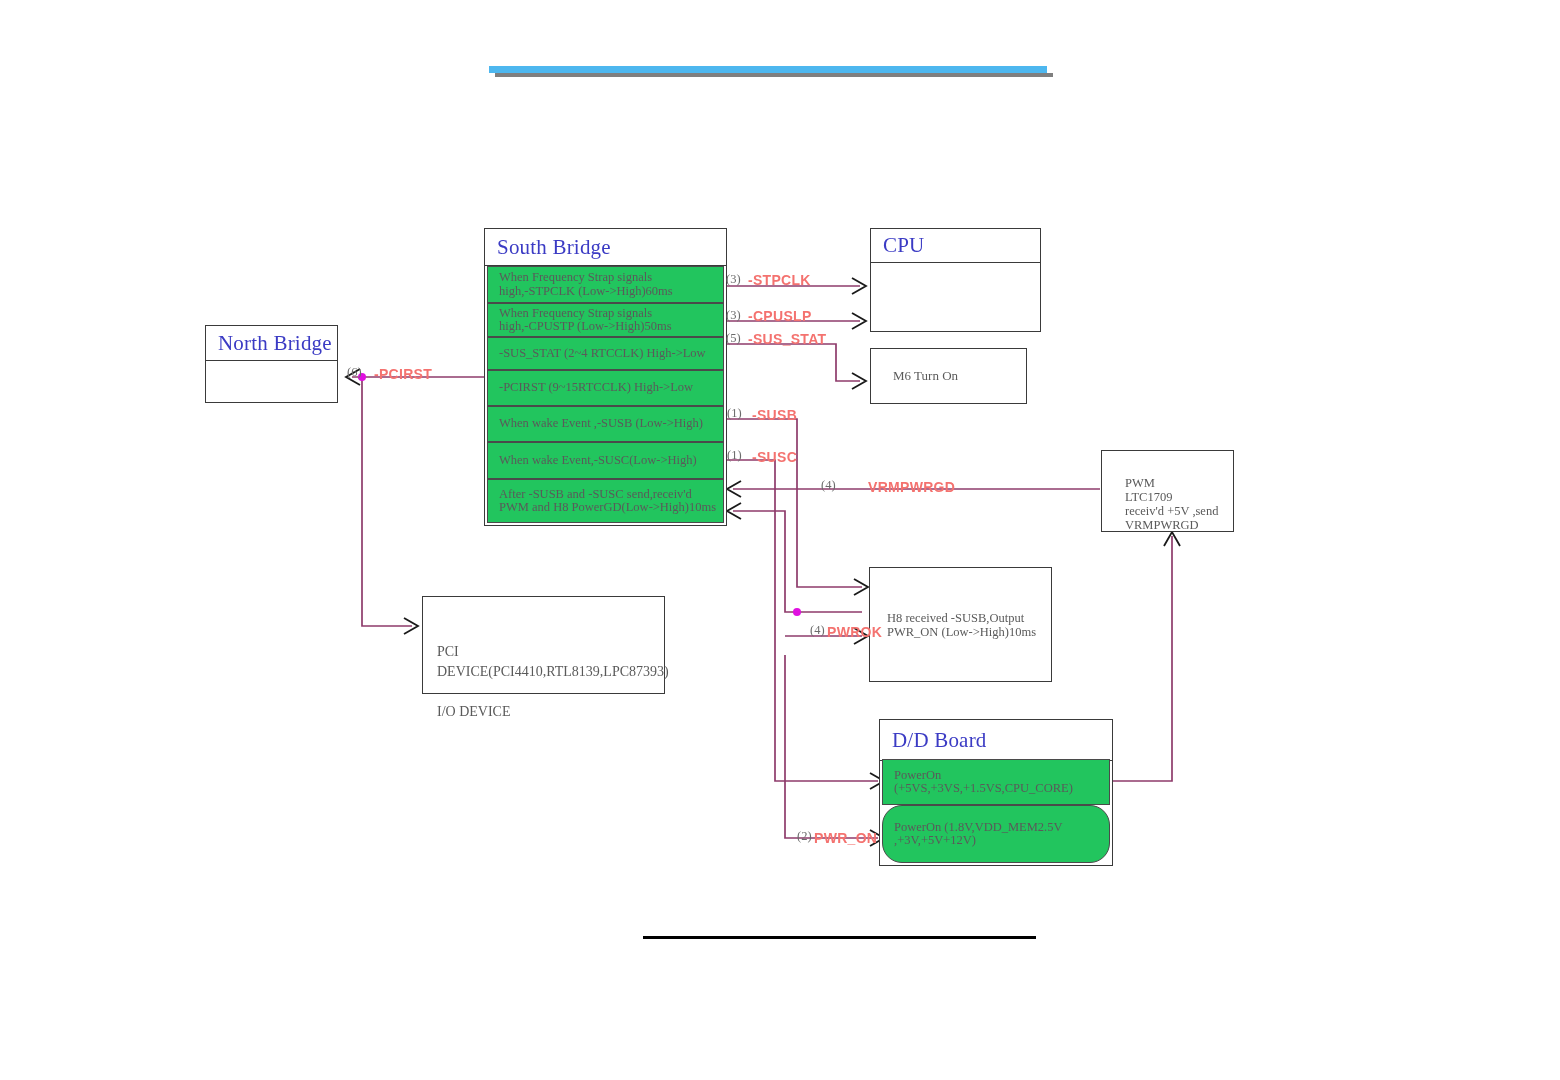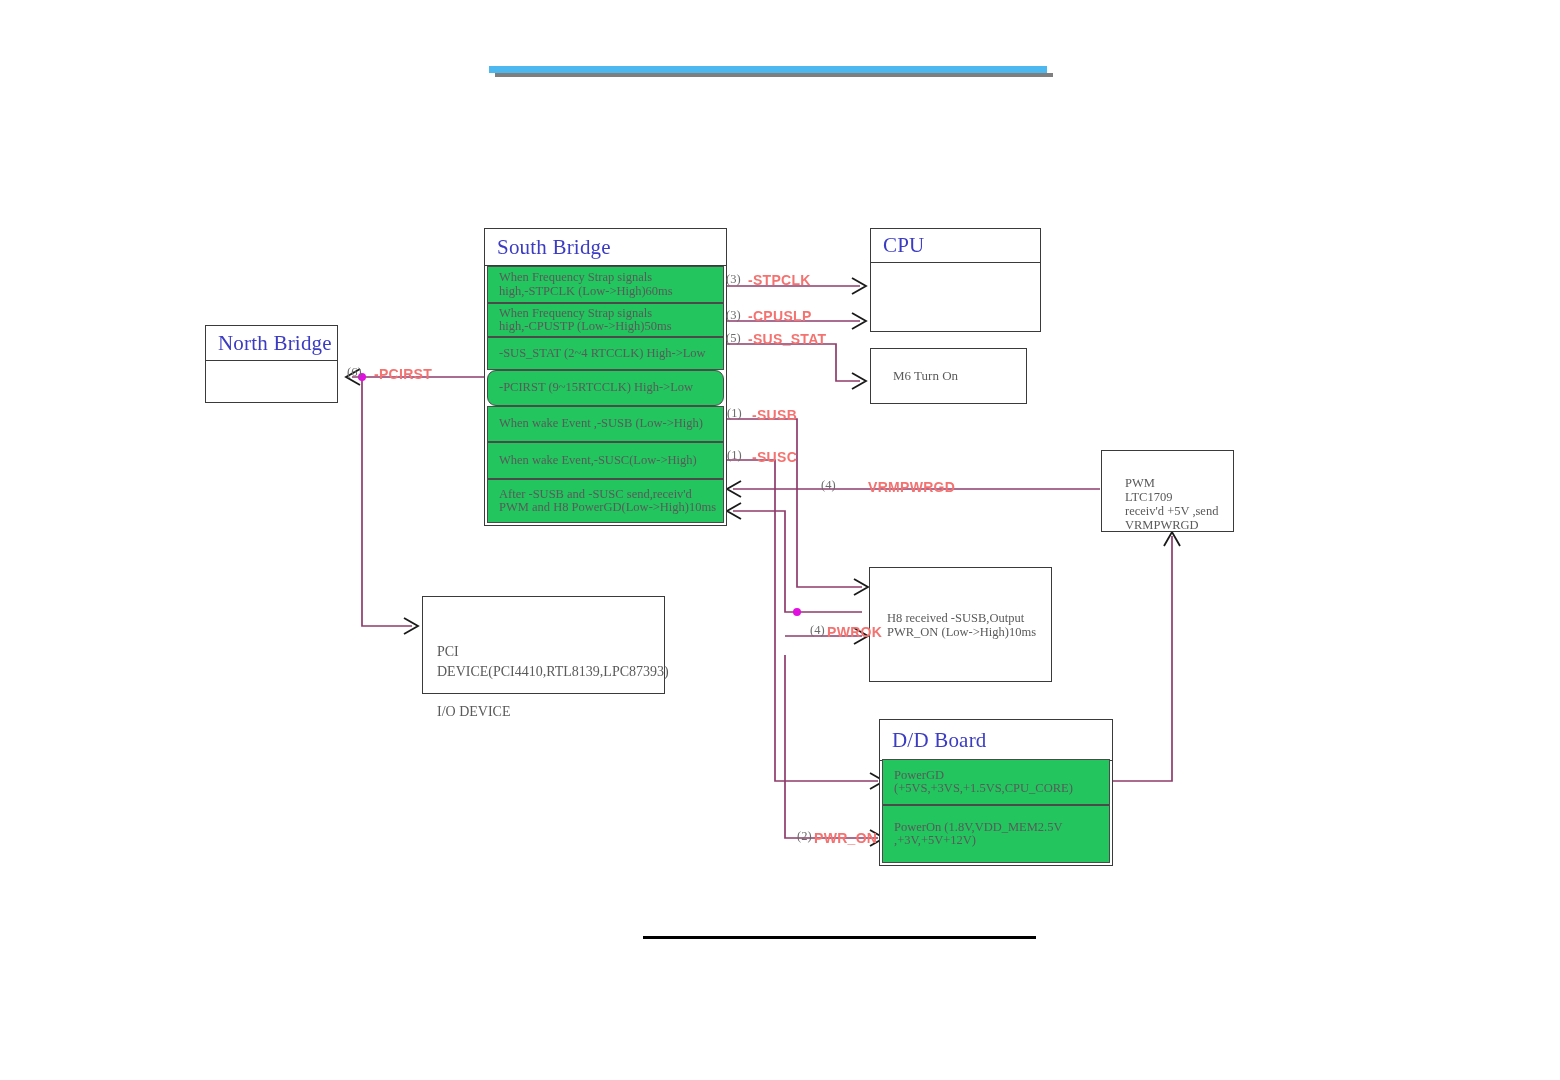--- a/index.html
+++ b/index.html
@@ -129,21 +129,21 @@
     <span class="t">When Frequency Strap signals
 high,-STPCLK (Low-&gt;High)60ms</span>
   </div>
   <div class="cell" style="left:487px;top:303px;width:237px;height:34px;">
     <span class="t">When Frequency Strap signals
 high,-CPUSTP (Low-&gt;High)50ms</span>
   </div>
   <div class="cell" style="left:487px;top:337px;width:237px;height:33px;">
     <span class="t">-SUS_STAT  (2~4 RTCCLK)  High-&gt;Low</span>
   </div>
-  <div class="cell" style="left:487px;top:370px;width:237px;height:36px;border-radius:9px;">
+  <div class="cell" style="left:487px;top:370px;width:237px;height:36px;">
     <span class="t">-PCIRST  (9~15RTCCLK)  High-&gt;Low</span>
   </div>
   <div class="cell" style="left:487px;top:406px;width:237px;height:36px;">
     <span class="t">When wake Event ,-SUSB  (Low-&gt;High)</span>
   </div>
   <div class="cell" style="left:487px;top:442px;width:237px;height:37px;">
     <span class="t">When wake Event,-SUSC(Low-&gt;High)</span>
   </div>
   <div class="cell" style="left:487px;top:479px;width:237px;height:44px;">
     <span class="t">After -SUSB and -SUSC send,receiv'd
@@ -167,24 +167,24 @@
 
 I/O DEVICE</span>
   </div>
 
   <div class="box" style="left:879px;top:719px;width:234px;height:147px;">
     <div style="height:40px;border-bottom:1.6px solid #3a3a3a;">
       <div class="hdr">D/D Board</div>
     </div>
   </div>
   <div class="cell" style="left:882px;top:759px;width:228px;height:46px;">
-    <span class="t">PowerGD
+    <span class="t">PowerOn
 (+5VS,+3VS,+1.5VS,CPU_CORE)</span>
   </div>
-  <div class="cell" style="left:882px;top:805px;width:228px;height:58px;">
+  <div class="cell" style="left:882px;top:805px;width:228px;height:58px;border-radius:20px;">
     <span class="t">PowerOn  (1.8V,VDD_MEM2.5V
 ,+3V,+5V+12V)</span>
   </div>
 
   <div class="num" style="left:726px;top:272px;">(3)</div>
   <div class="sig" style="left:748px;top:272px;">-STPCLK</div>
 
   <div class="num" style="left:726px;top:308px;">(3)</div>
   <div class="sig" style="left:748px;top:308px;">-CPUSLP</div>
 

